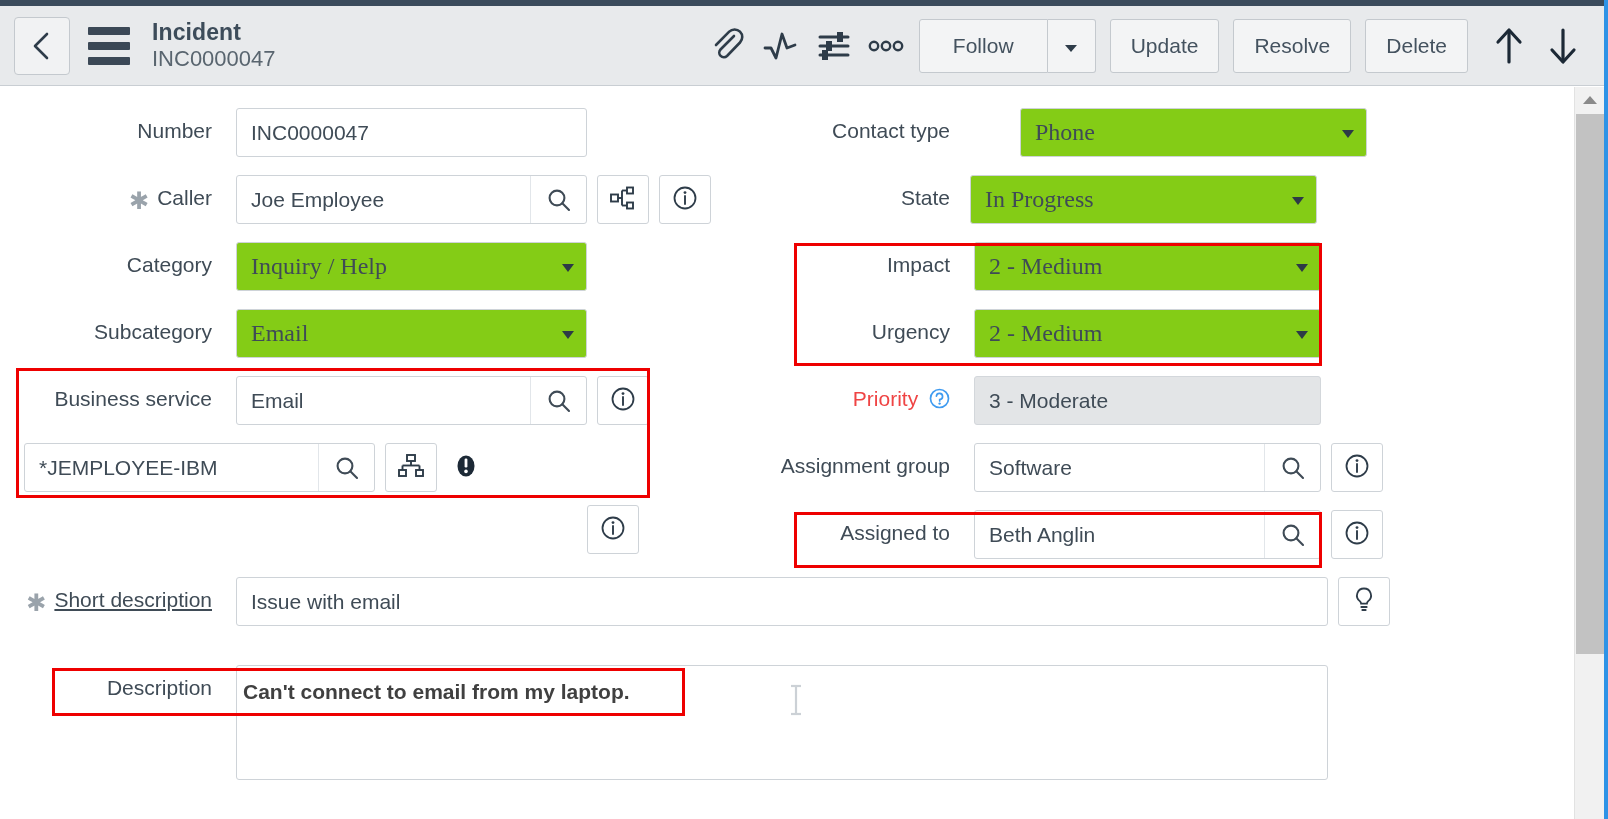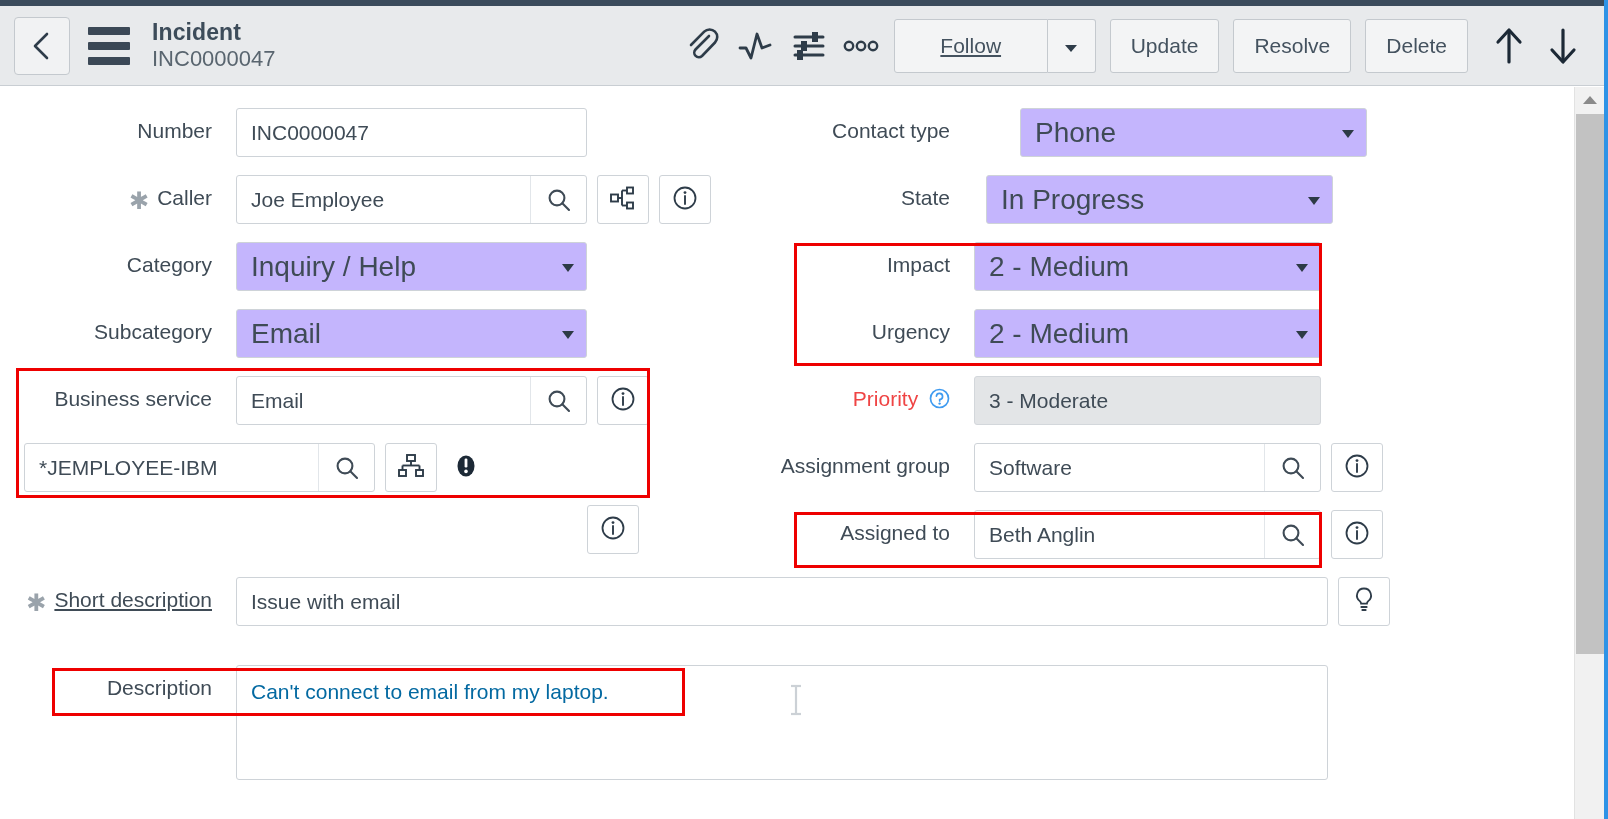--- a/index.html
+++ b/index.html
@@ -94,21 +94,21 @@
     border-radius: 3px;
     font-size: 21px;
     color: #44525f;
     display: flex; align-items: center; justify-content: center;
     padding: 0 20px;
     cursor: pointer;
     flex: none;
     font-family: "Liberation Sans", sans-serif;
   }
   .follow-group { display: flex; flex: none; margin-left: 8px; }
-  .follow-group .tool-btn:first-child { border-radius: 3px 0 0 3px; width: 154px; text-decoration: underline; }
+  .follow-group .tool-btn:first-child { border-radius: 3px 0 0 3px; width: 129px; }
   .follow-group .follow-caret {
     width: 48px; border-left: none; border-radius: 0 3px 3px 0;
   }
   .gap8 { width: 14px; flex: none; }
 
   
   .form-body {
     position: absolute;
     top: 87px; left: 0;
     width: 1545px; height: 732px;
@@ -158,27 +158,27 @@
     font-family: "Liberation Sans", sans-serif;
     white-space: nowrap;
     overflow: hidden;
   }
   .inp.readonly { background: #e3e5e7; border-color: #d3d7db; }
 
   .sel {
     height: 49px;
     border: 1px solid #ced3d8;
     border-radius: 3px;
-    background: #c4b5fd;
-    font-size: 28px;
+    background: #84cc16;
+    font-size: 24px;
     color: #3f4b56;
     padding: 0 34px 0 14px;
     display: flex; align-items: center;
     position: relative;
-    font-family: Liberation Sans, sans-serif;
+    font-family: Liberation Serif, serif;
   }
   .sel:after {
     content: "";
     position: absolute; right: 12px; top: 50%;
     margin-top: -3px;
     border-left: 6px solid transparent;
     border-right: 6px solid transparent;
     border-top: 8px solid #2d3a46;
   }
 
@@ -223,23 +223,24 @@
     display: flex; align-items: center; justify-content: center;
     margin-left: 8px;
     flex: none;
   }
 
   .textarea {
     border: 1px solid #ced3d8;
     border-radius: 3px;
     background: #fff;
     font-size: 21px;
-    color: #0369a1;
-    padding: 12px 14px;
+    color: #404040;
+    padding: 12px 6px;
     line-height: 1.3;
+    font-weight: bold;
   }
 
   
   .redbox {
     position: absolute;
     border: 3px solid #ee0000;
     pointer-events: none;
     z-index: 40;
     background: transparent;
   }
@@ -532,21 +533,21 @@
 
     <div class="field-row" style="left:760px; top:21px;gap:46px;">
       <div class="lbl" style="width:190px;">Contact type</div>
       <div class="ctl" style="margin-left:24px;">
         <div class="sel" style="width:347px;">Phone</div>
       </div>
     </div>
 
     <div class="field-row" style="left:760px; top:88px;">
       <div class="lbl" style="width:190px;">State</div>
-      <div class="ctl" style="margin-left:36px;justify-content:center;">
+      <div class="ctl" style="margin-left:20px;justify-content:center;">
         <div class="sel" style="width:347px;">In Progress</div>
       </div>
     </div>
 
     <div class="field-row" style="left:760px; top:155px;">
       <div class="lbl" style="width:190px;">Impact</div>
       <div class="ctl" style="margin-left:24px;">
         <div class="sel" style="width:347px;">2 - Medium</div>
       </div>
     </div>

